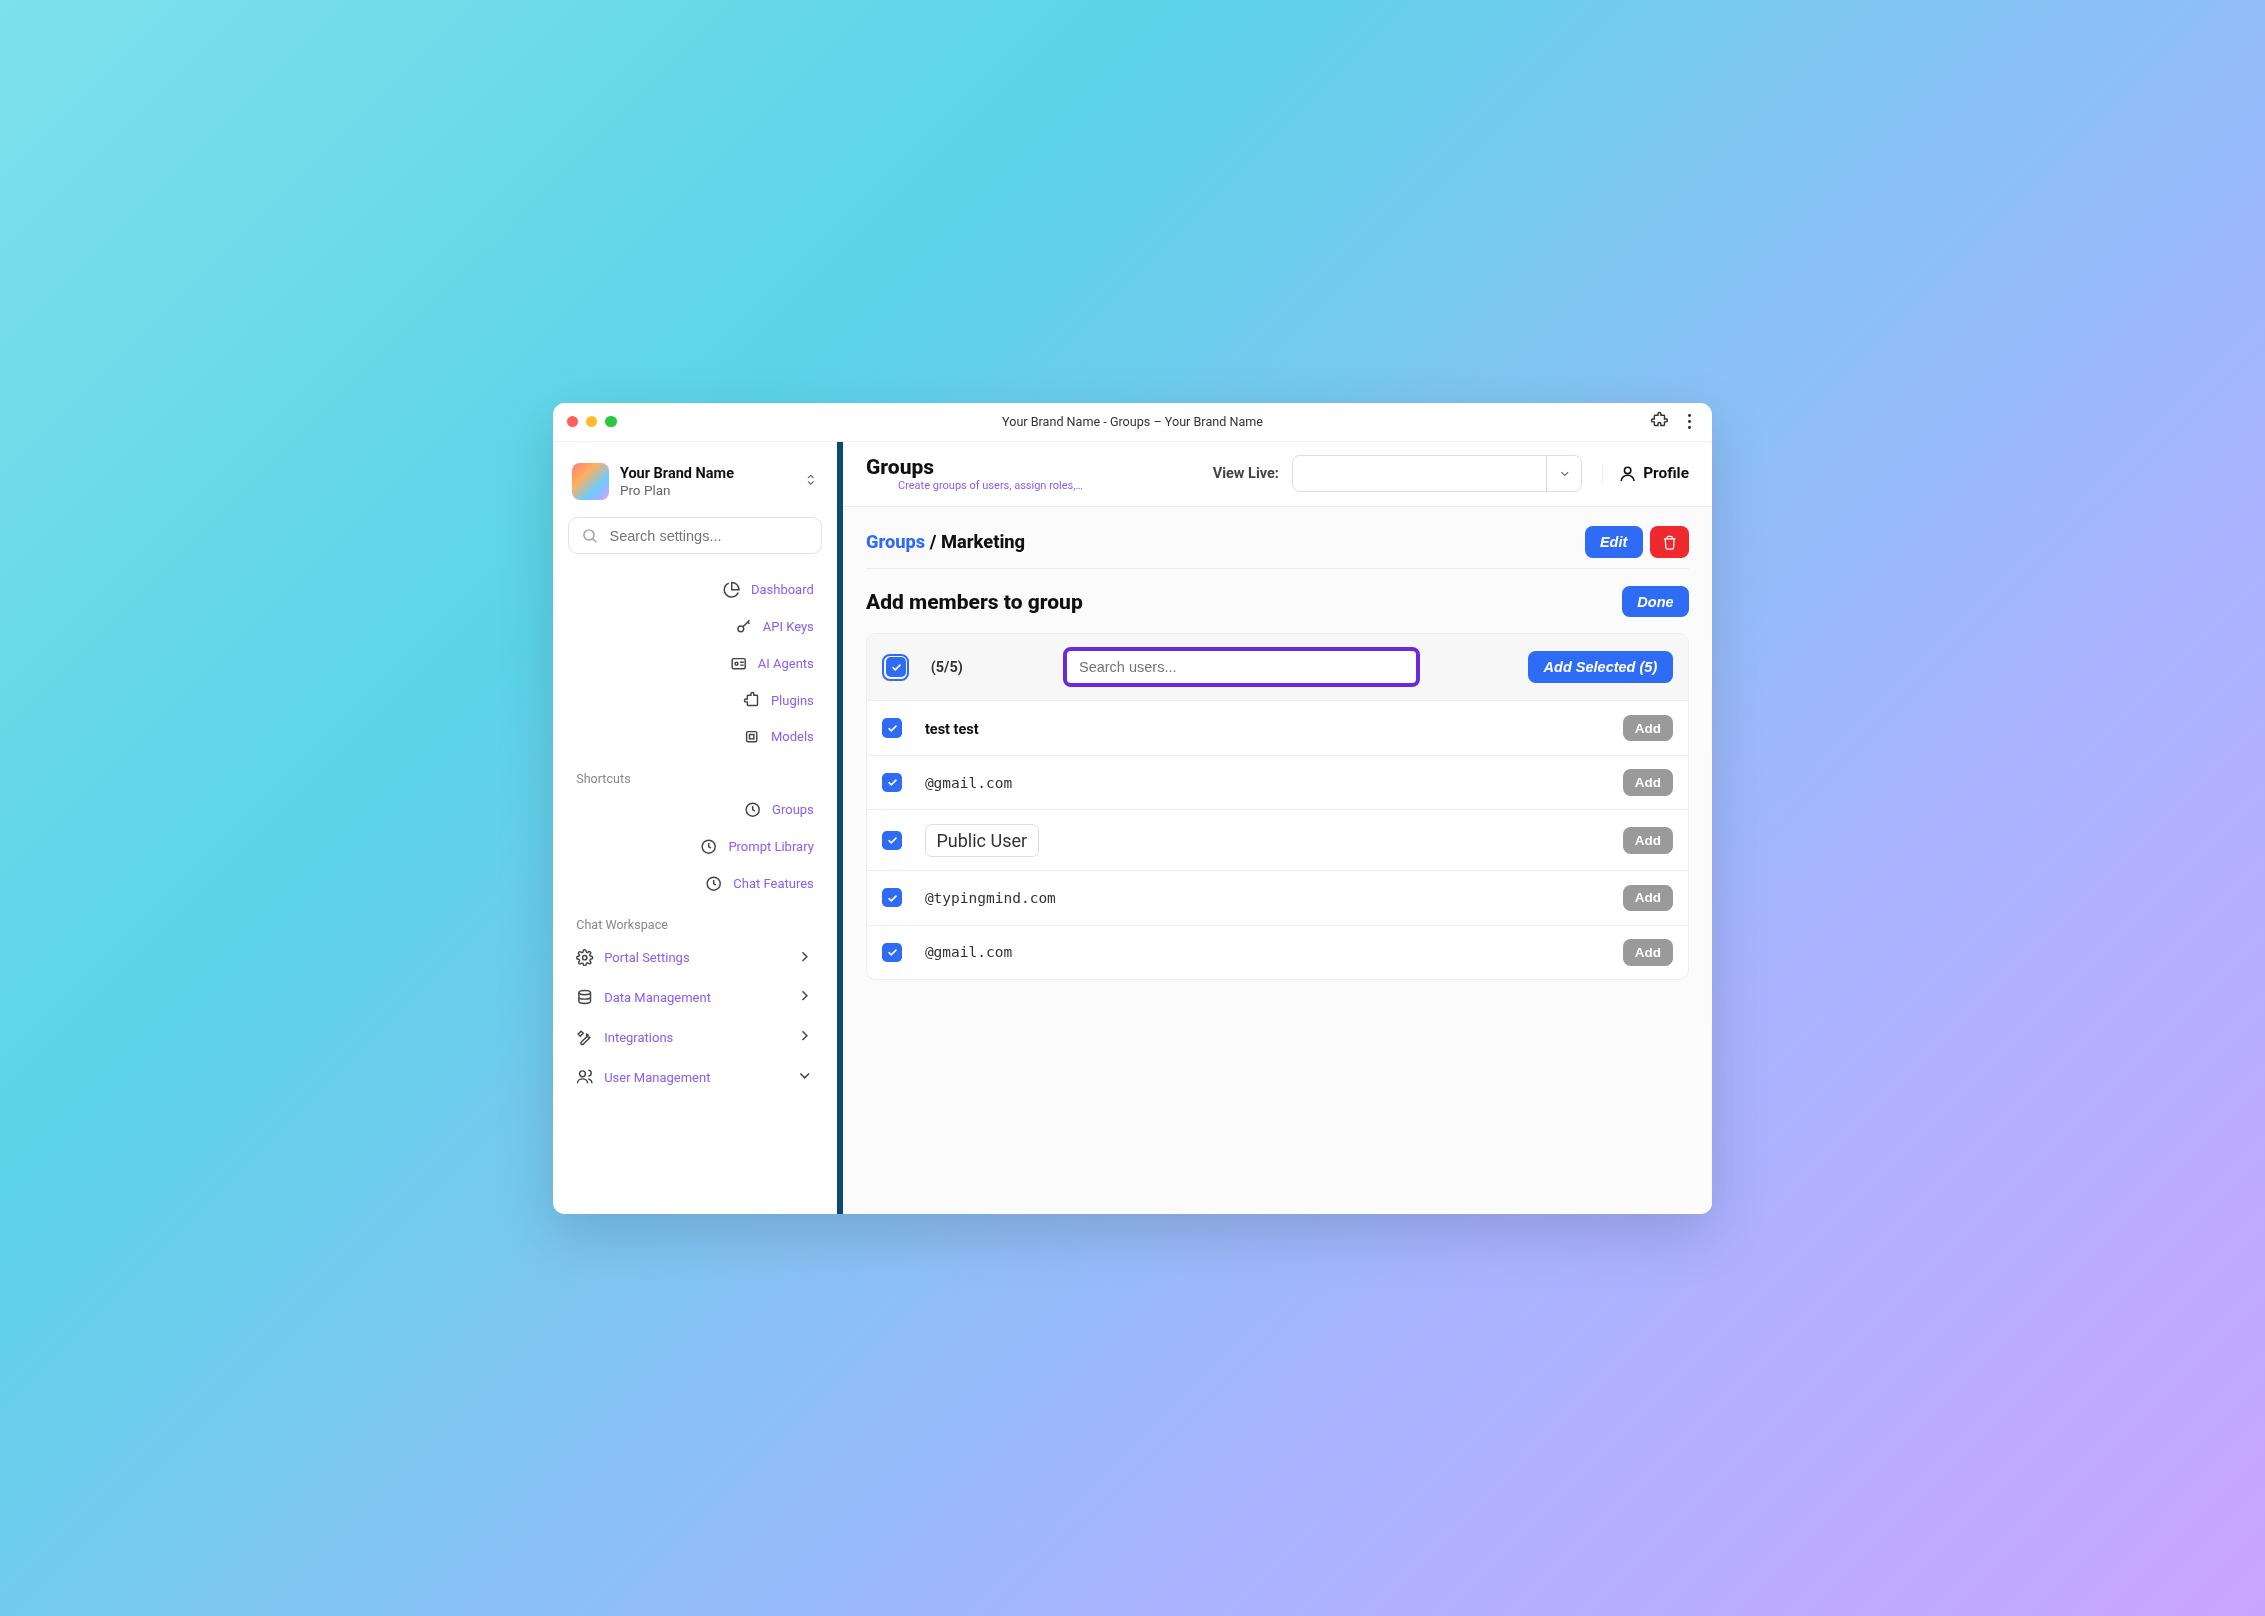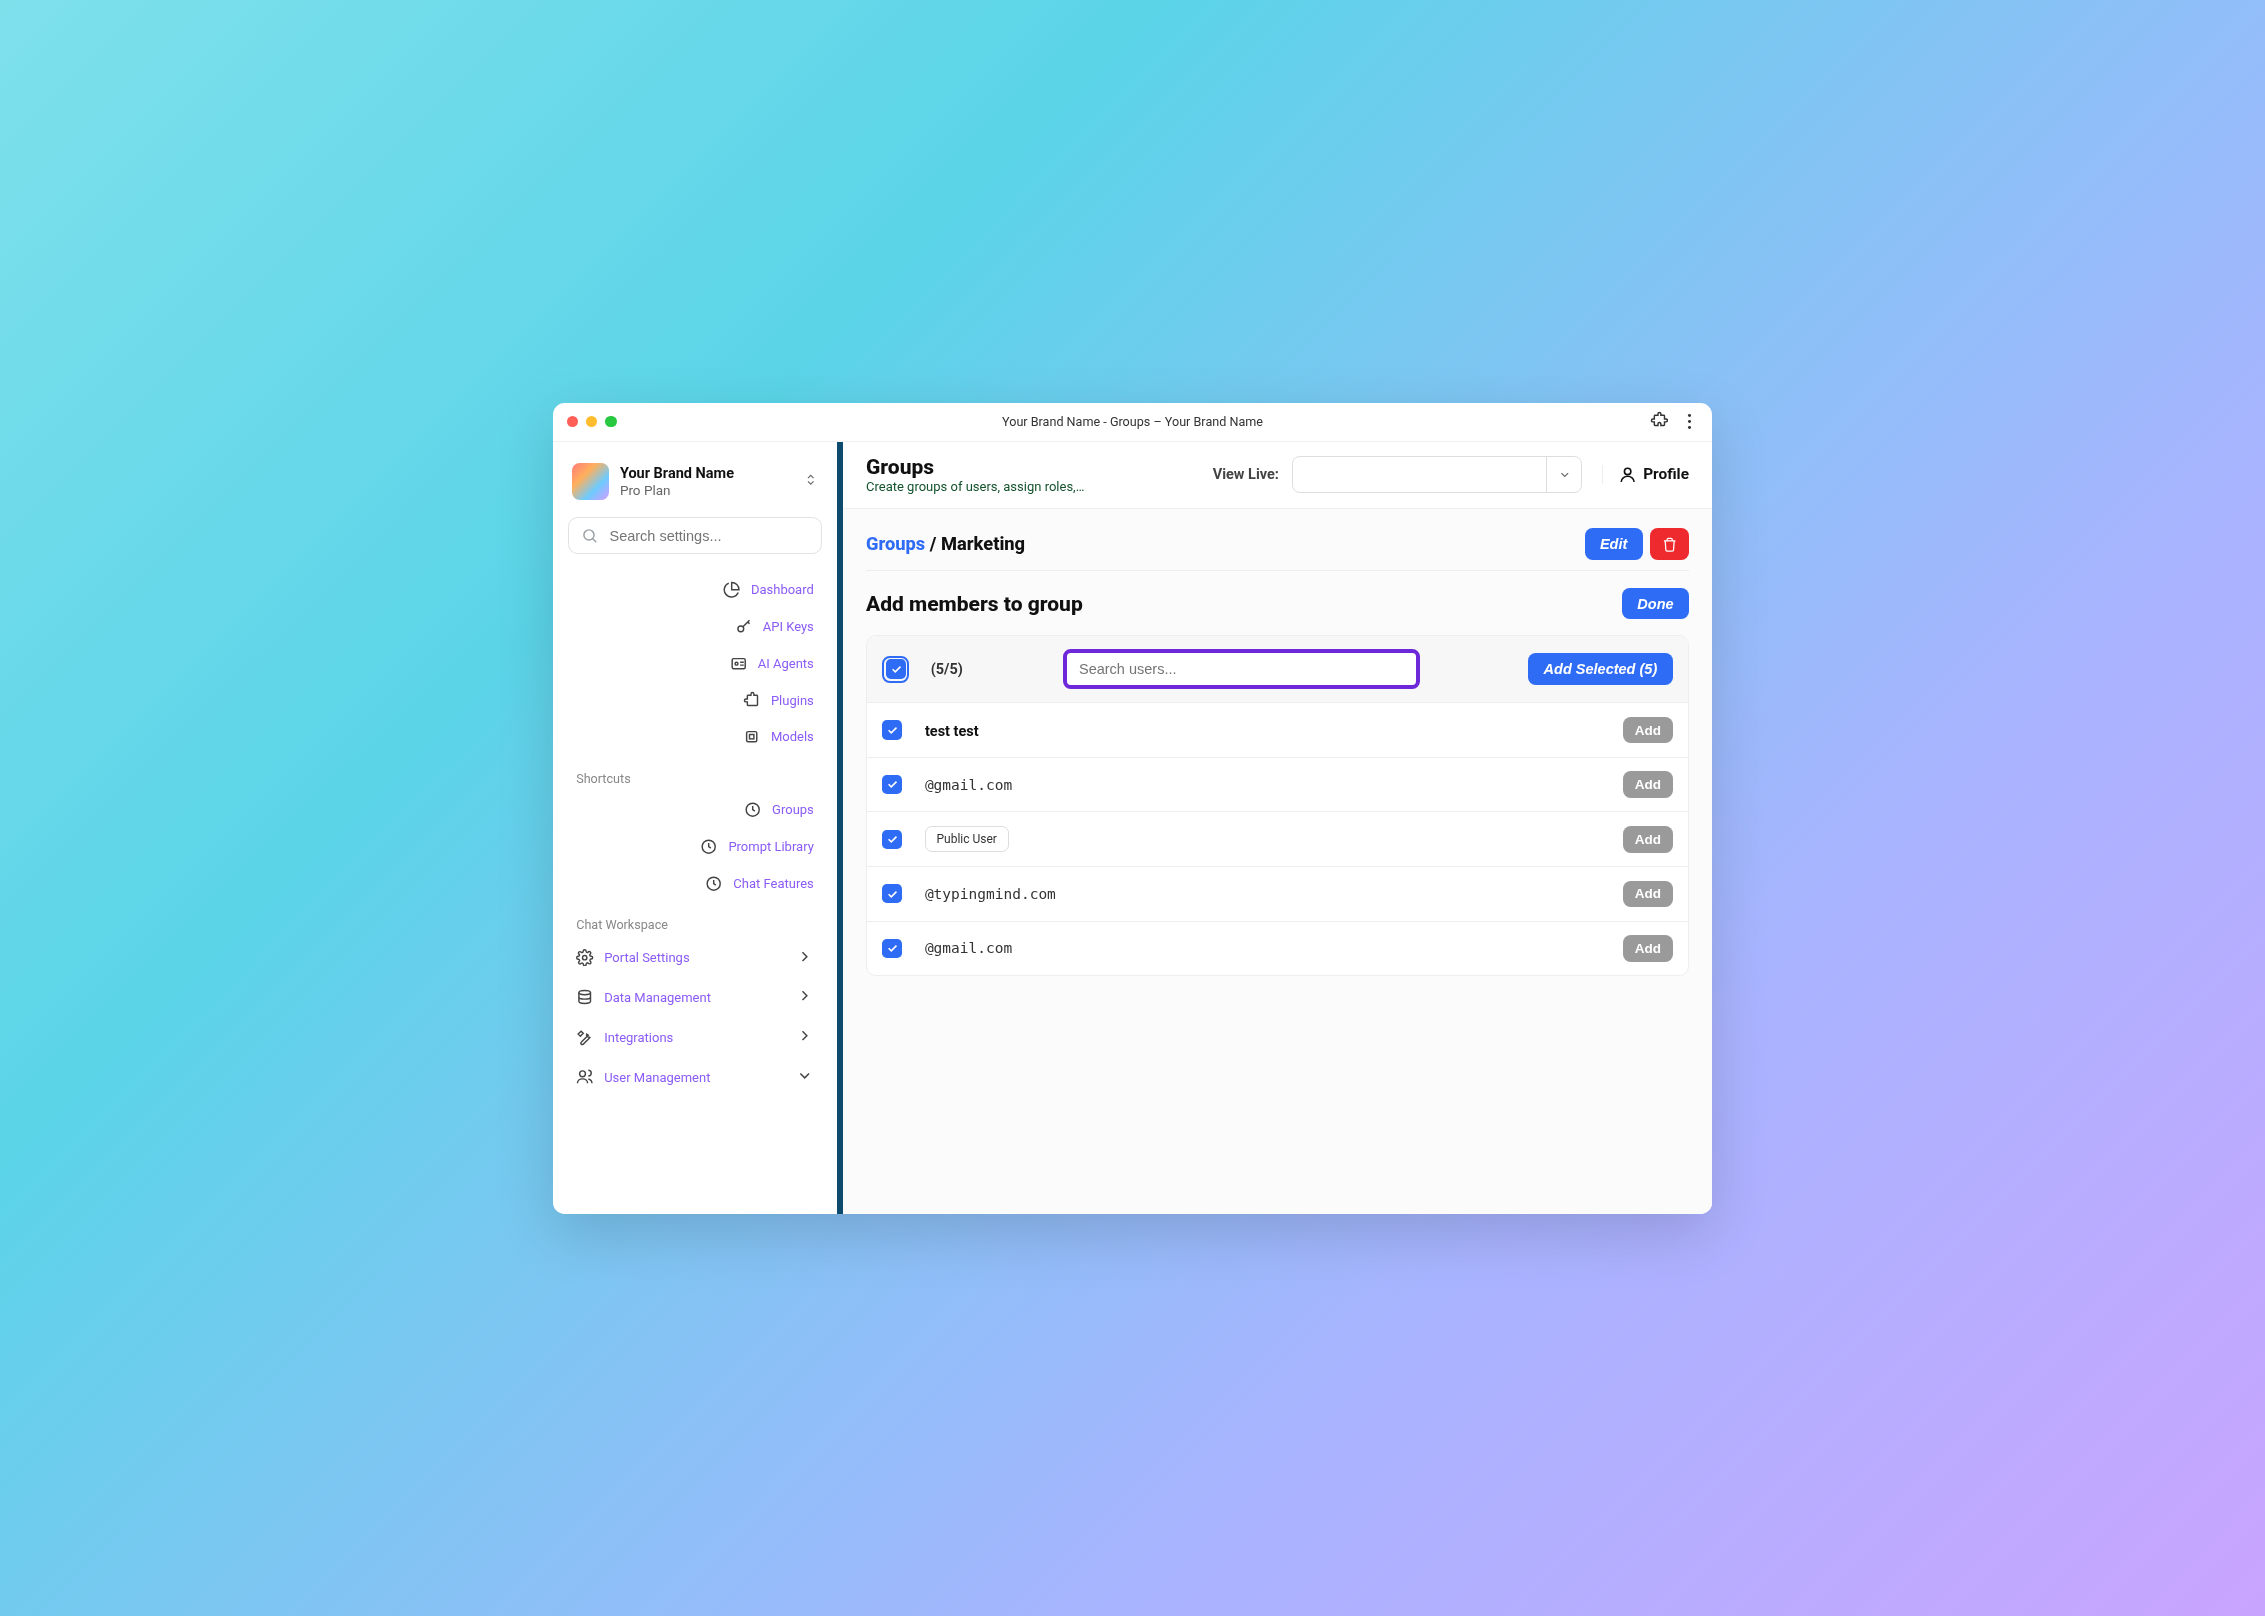--- a/index.html
+++ b/index.html
@@ -83,21 +83,21 @@
   font-size: 12.6px; color: #888; padding: 15.4px 11.6px 5.8px;
 }
 
 .main { flex: 1; display: flex; flex-direction: column; overflow: hidden; }
 .topbar {
   display: flex; align-items: center; gap: 13.5px;
   padding: 13.5px 23px; border-bottom: 1px solid #eee;
 }
 .page-heading { flex: 0 0 auto; max-width: 270px; }
 .page-heading h1 { font-size: 21px; font-weight: 800; color: #111; }
-.page-heading p { font-size: 13px; color: #14532d; white-space: nowrap; overflow: hidden; text-overflow: ellipsis; }
+.page-heading p { font-size: 11px; color: #8b5cf6; white-space: nowrap; overflow: hidden; text-overflow: ellipsis; margin-left: 32px; }
 .viewlive-label { font-size: 14.5px; font-weight: 700; color: #444; margin-left: auto; }
 .viewlive-select {
   display: flex; align-items: center;
   border: 1px solid #ddd; border-radius: 7.7px;
   height: 37px; width: 290px;
 }
 .viewlive-select .sel-body { flex: 1; }
 .viewlive-select .sel-caret {
   width: 35px; border-left: 1px solid #ddd;
   display: flex; align-items: center; justify-content: center; height: 100%;
@@ -146,21 +146,21 @@
 .count-label { font-weight: 700; font-size: 14.5px; color: #333; margin-left: 5.8px; }
 .user-search {
   border: 4px solid #6d28d9; border-radius: 7.7px; padding: 7.7px 11.6px;
   font-size: 14.5px; width: 357px; outline: none;
 }
 .cell-main.centered { display: flex; justify-content: flex-start; }
 .mono { font-family: ui-monospace, "SF Mono", Menlo, Consolas, monospace; font-size: 14.5px; color: #333; }
 .name-bold { font-weight: 700; font-size: 14.5px; color: #111; }
 .badge {
   display: inline-block; border: 1px solid #ddd; border-radius: 6.8px;
-  padding: 4.8px 10.6px; font-size: 12px; color: #333; background: #fff;
+  padding: 4.8px 10.6px; font-size: 18px; color: #333; background: #fff;
 }
 </style>
 </head>
 <body>
 
 <div class="window">
 
   <div class="titlebar">
     <div class="traffic-lights">
       <div class="tl red"></div>

